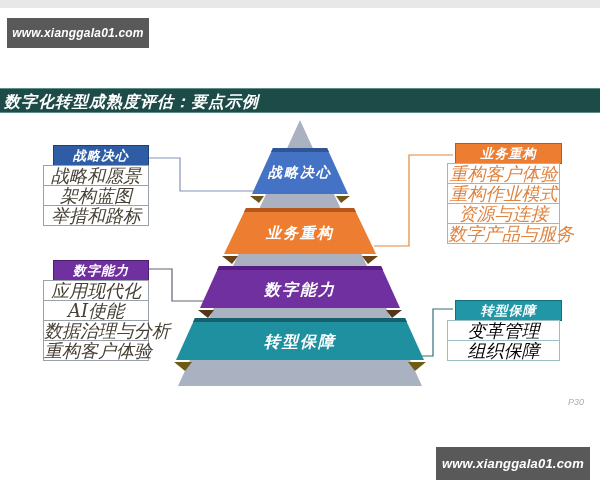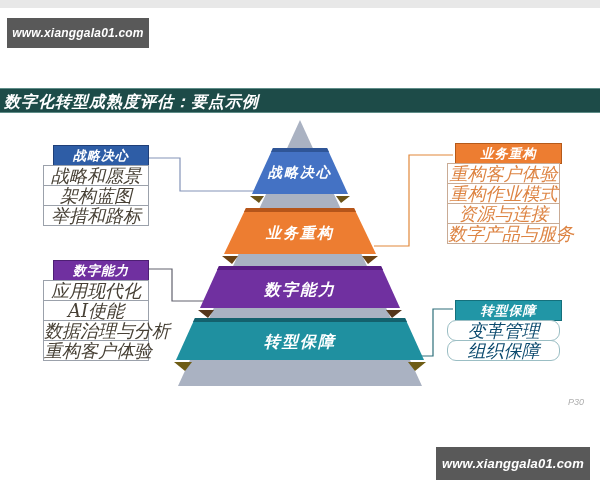--- a/index.html
+++ b/index.html
@@ -37,21 +37,21 @@
   .hdr-capability { background:#7030a0; border:1px solid #4d1f73; }
   .hdr-business   { background:#ed7d31; border:1px solid #b55a1a; }
   .hdr-assurance  { background:#2196a6; border:1px solid #14707c; }
   .box-item {
     height:21px; line-height:19px; margin-top:-1px; text-align:center;
     background:#ffffff; border:1px solid #9ba1ab; font-size:18px;
     color:#474035; font-family:"DejaVu Serif", serif; white-space:nowrap;
   }
   .panel-left .box-item:first-of-type, .panel-right .box-item:first-of-type { margin-top:0; }
   .items-business  .box-item { color:#dd8443; border-color:#c9ab95; }
-  .items-assurance .box-item { color:#0c4a6e; border-color:#9bbec4;border-radius:9px; }
+  .items-assurance .box-item { color:#000000; border-color:#9bbec4; }
 
   .page-num {
     position:absolute; left:568px; top:389px; font-size:9px; color:#aeaeae;
     font-family:"Liberation Sans", sans-serif;
     text-align:center;
   }
   .band-label {
     font-family:"DejaVu Sans", sans-serif; font-weight:bold; fill:#ffffff;
     letter-spacing:2px; text-anchor:middle;
   }

